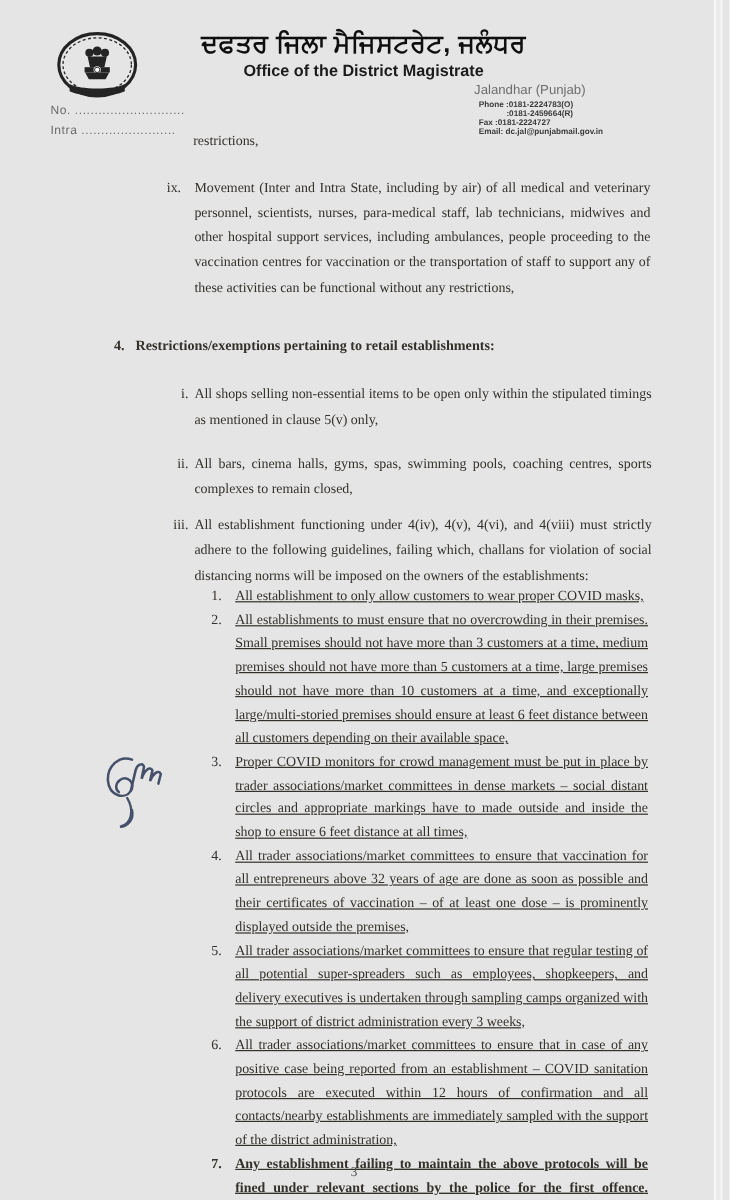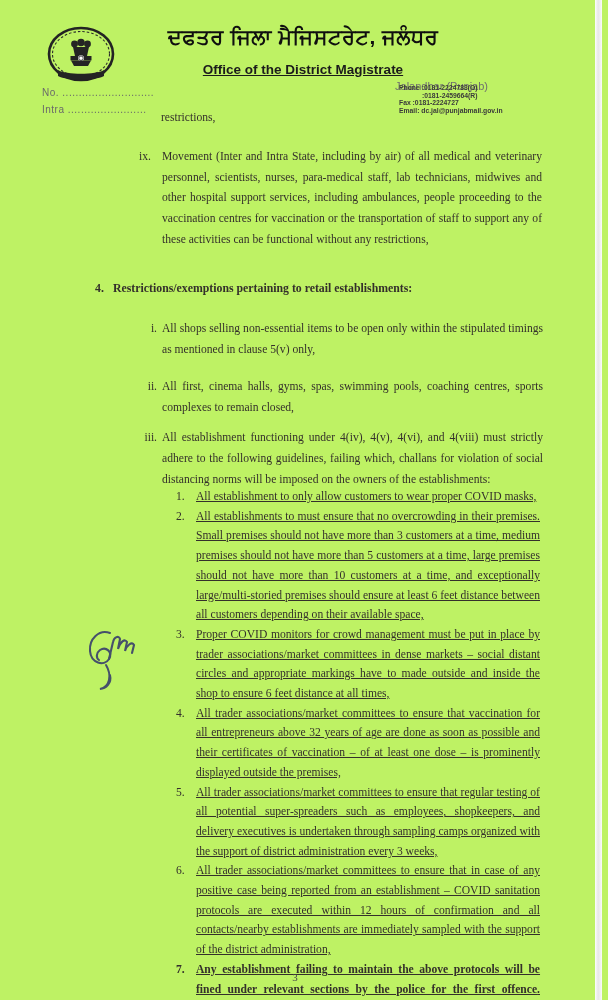--- a/index.html
+++ b/index.html
@@ -1,33 +1,33 @@
 <!DOCTYPE html>
 <html><head>
 <meta charset="utf-8">
 <style>
   html,body{margin:0;padding:0;background:#ffffff;}
   .page{
-    position:relative;width:608px;height:1000px;background:#bef264;
+    position:relative;width:608px;height:1000px;background:#e5e5e5;
     font-family:"Liberation Serif",serif;color:#34302b;overflow:hidden;
   }
   .scan-edge{
     position:absolute;top:0;right:6px;width:7px;height:100%;
     background:linear-gradient(to right,#fdfdfd,#e7e7e7 45%,#efefef 70%,#fbfbfb);
   }
   
   .emblem{position:absolute;left:46px;top:26px;width:70px;height:62px;}
   .title-block{position:absolute;left:118px;top:24px;width:370px;text-align:center;}
   .title-pa{
     font-family:"Liberation Sans",sans-serif;font-weight:bold;
     font-size:21px;line-height:26px;color:#0f0f0f;letter-spacing:.5px;white-space:nowrap;
   }
   .title-en{
     font-family:"Liberation Sans",sans-serif;font-weight:bold;
-    font-size:13.5px;line-height:16px;color:#1b1b1b;margin-top:12px;text-decoration:underline;
+    font-size:13.5px;line-height:16px;color:#1b1b1b;margin-top:1px;
   }
   .title-sub{
     font-family:"Liberation Sans",sans-serif;font-size:11px;color:#6e6e6e;margin-top:2px;text-align:right;
   }
   .no-line,.date-line{
     position:absolute;left:42px;font-family:"Liberation Sans",sans-serif;
     font-size:10px;color:#6a6a6a;letter-spacing:.5px;
   }
   .no-line{top:87px;}
   .date-line{top:104px;}
@@ -113,21 +113,21 @@
     <div class="txt">Restrictions/exemptions pertaining to retail establishments:</div>
   </div>
 
   <div class="sub-item item-i row">
     <div class="marker">i.</div>
     <div class="txt just">All shops selling non-essential items to be open only within the stipulated timings as mentioned in clause 5(v) only,</div>
   </div>
 
   <div class="sub-item item-ii row">
     <div class="marker">ii.</div>
-    <div class="txt just">All first, cinema halls, gyms, spas, swimming pools, coaching centres, sports complexes to remain closed,</div>
+    <div class="txt just">All bars, cinema halls, gyms, spas, swimming pools, coaching centres, sports complexes to remain closed,</div>
   </div>
 
   <div class="sub-item item-iii row">
     <div class="marker">iii.</div>
     <div class="txt just">All establishment functioning under 4(iv), 4(v), 4(vi), and 4(viii) must strictly adhere to the following guidelines, failing which, challans for violation of social distancing norms will be imposed on the owners of the establishments:</div>
   </div>
 
   <div class="guidelines">
     <div class="g-row">
       <div class="marker">1.</div>

